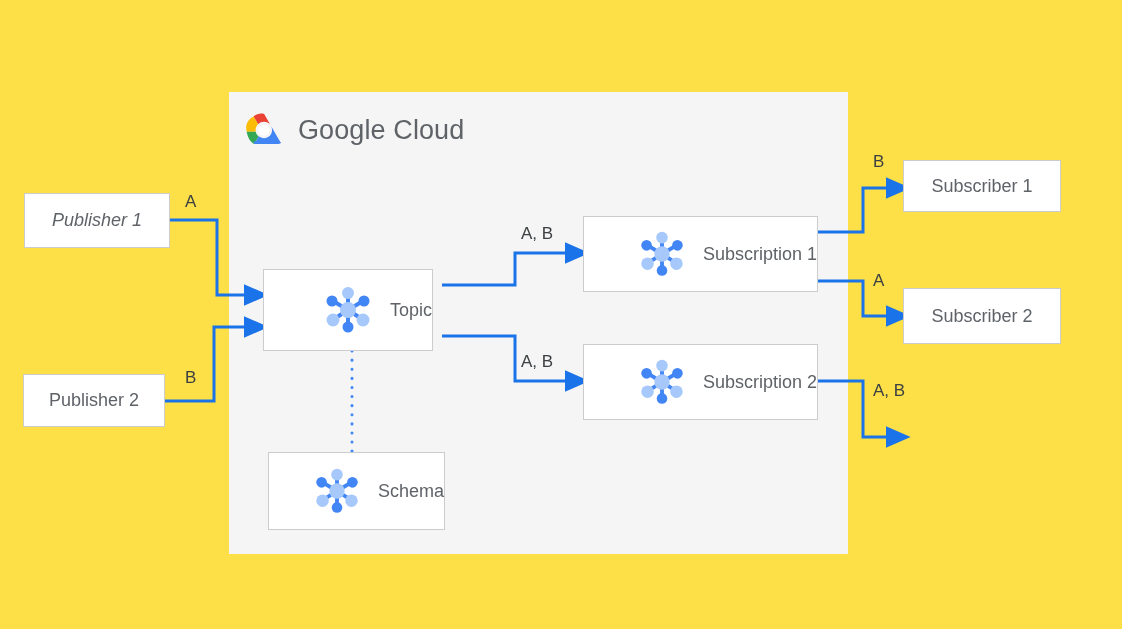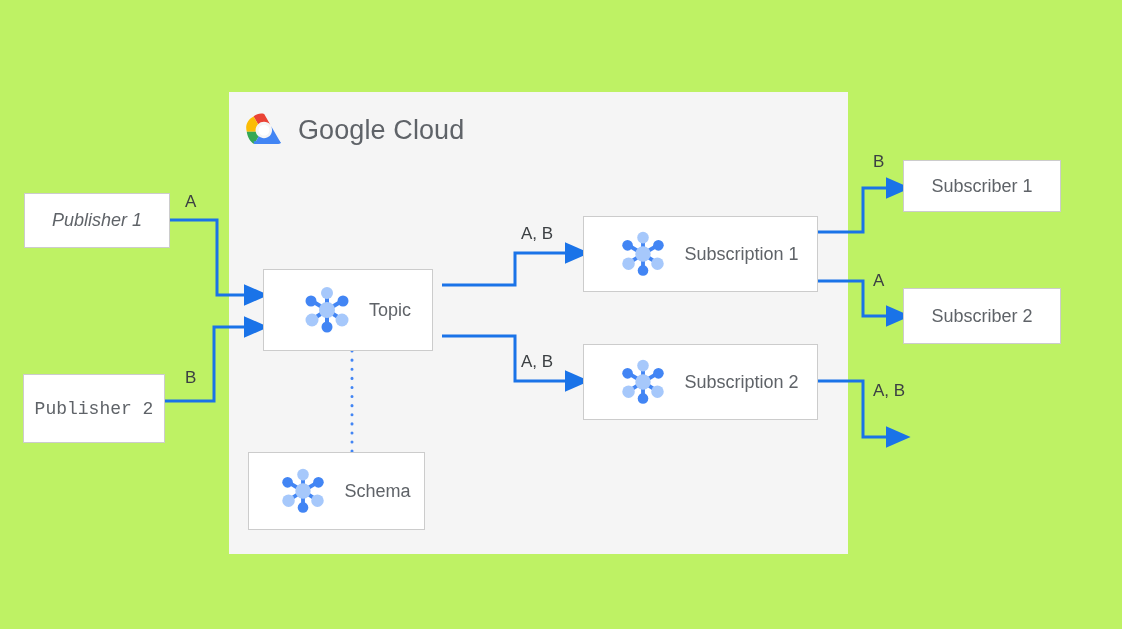--- a/index.html
+++ b/index.html
@@ -7,21 +7,21 @@
     padding: 0;
     background: #ffffff;
   }
   body {
     font-family: "Liberation Sans", sans-serif;
   }
   #canvas {
     position: relative;
     width: 1122px;
     height: 629px;
-    background: #bef264;
+    background: #fde047;
     overflow: hidden;
   }
   #cloud-panel {
     position: absolute;
     left: 229px;
     top: 92px;
     width: 619px;
     height: 462px;
     background: #f5f5f5;
   }
@@ -45,21 +45,21 @@
 
   .node {
     position: absolute;
     box-sizing: border-box;
     background: #ffffff;
     border: 1px solid #cccccc;
     display: flex;
     align-items: center;
     justify-content: center;
   }
-  .node.with-icon { justify-content: center; }
+  .node.with-icon { justify-content: flex-end; }
   .node-label {
     font-size: 18px;
     color: #5f6368;
     white-space: nowrap;
   }
   .node.with-icon .node-icon { flex: 0 0 auto; margin-left: 14px; }
   .node.with-icon .node-label { margin-left: 14px; }
 
   svg.wires {
     position: absolute;
@@ -122,21 +122,21 @@
   <div class="edge-label" style="left:521px; top:224px;">A, B</div>
   <div class="edge-label" style="left:521px; top:352px;">A, B</div>
   <div class="edge-label" style="left:873px; top:152px;">B</div>
   <div class="edge-label" style="left:873px; top:271px;">A</div>
   <div class="edge-label" style="left:873px; top:381px;">A, B</div>
 
   <div class="node" style="left:24px; top:193px; width:146px; height:55px;font-style:italic;">
     <span class="node-label">Publisher 1</span>
   </div>
 
-  <div class="node" style="left:23px; top:374px; width:142px; height:69px;font-family:Liberation Mono, monospace;">
+  <div class="node" style="left:23px; top:374px; width:142px; height:53px;">
     <span class="node-label">Publisher 2</span>
   </div>
 
   <div class="node with-icon" style="left:263px; top:269px; width:170px; height:82px;">
     <svg class="node-icon" width="56" height="56" viewBox="0 0 56 56">
       <line x1="28" y1="28" x2="28" y2="12" stroke="#4285f4" stroke-width="4"></line>
       <line x1="28" y1="28" x2="28" y2="44" stroke="#4285f4" stroke-width="4"></line>
       <line x1="28" y1="28" x2="13" y2="19" stroke="#4285f4" stroke-width="4"></line>
       <line x1="28" y1="28" x2="43" y2="19" stroke="#4285f4" stroke-width="4"></line>
       <line x1="28" y1="28" x2="14" y2="37" stroke="#4285f4" stroke-width="4"></line>
@@ -145,21 +145,21 @@
       <circle cx="28" cy="11" r="6" fill="#a6c8fb"></circle>
       <circle cx="28" cy="45" r="5.5" fill="#4285f4"></circle>
       <circle cx="12" cy="19" r="5.5" fill="#4285f4"></circle>
       <circle cx="44" cy="19" r="5.5" fill="#4285f4"></circle>
       <circle cx="13" cy="38" r="6.5" fill="#a6c8fb"></circle>
       <circle cx="43" cy="38" r="6.5" fill="#a6c8fb"></circle>
     </svg>
     <span class="node-label">Topic</span>
   </div>
 
-  <div class="node with-icon" style="left:248px; top:452px; width:177px; height:78px;">
+  <div class="node with-icon" style="left:268px; top:452px; width:177px; height:78px;">
     <svg class="node-icon" width="54" height="54" viewBox="0 0 56 56">
       <line x1="28" y1="28" x2="28" y2="12" stroke="#4285f4" stroke-width="4"></line>
       <line x1="28" y1="28" x2="28" y2="44" stroke="#4285f4" stroke-width="4"></line>
       <line x1="28" y1="28" x2="13" y2="19" stroke="#4285f4" stroke-width="4"></line>
       <line x1="28" y1="28" x2="43" y2="19" stroke="#4285f4" stroke-width="4"></line>
       <line x1="28" y1="28" x2="14" y2="37" stroke="#4285f4" stroke-width="4"></line>
       <line x1="28" y1="28" x2="42" y2="37" stroke="#4285f4" stroke-width="4"></line>
       <circle cx="28" cy="28" r="8" fill="#a6c8fb"></circle>
       <circle cx="28" cy="11" r="6" fill="#a6c8fb"></circle>
       <circle cx="28" cy="45" r="5.5" fill="#4285f4"></circle>

